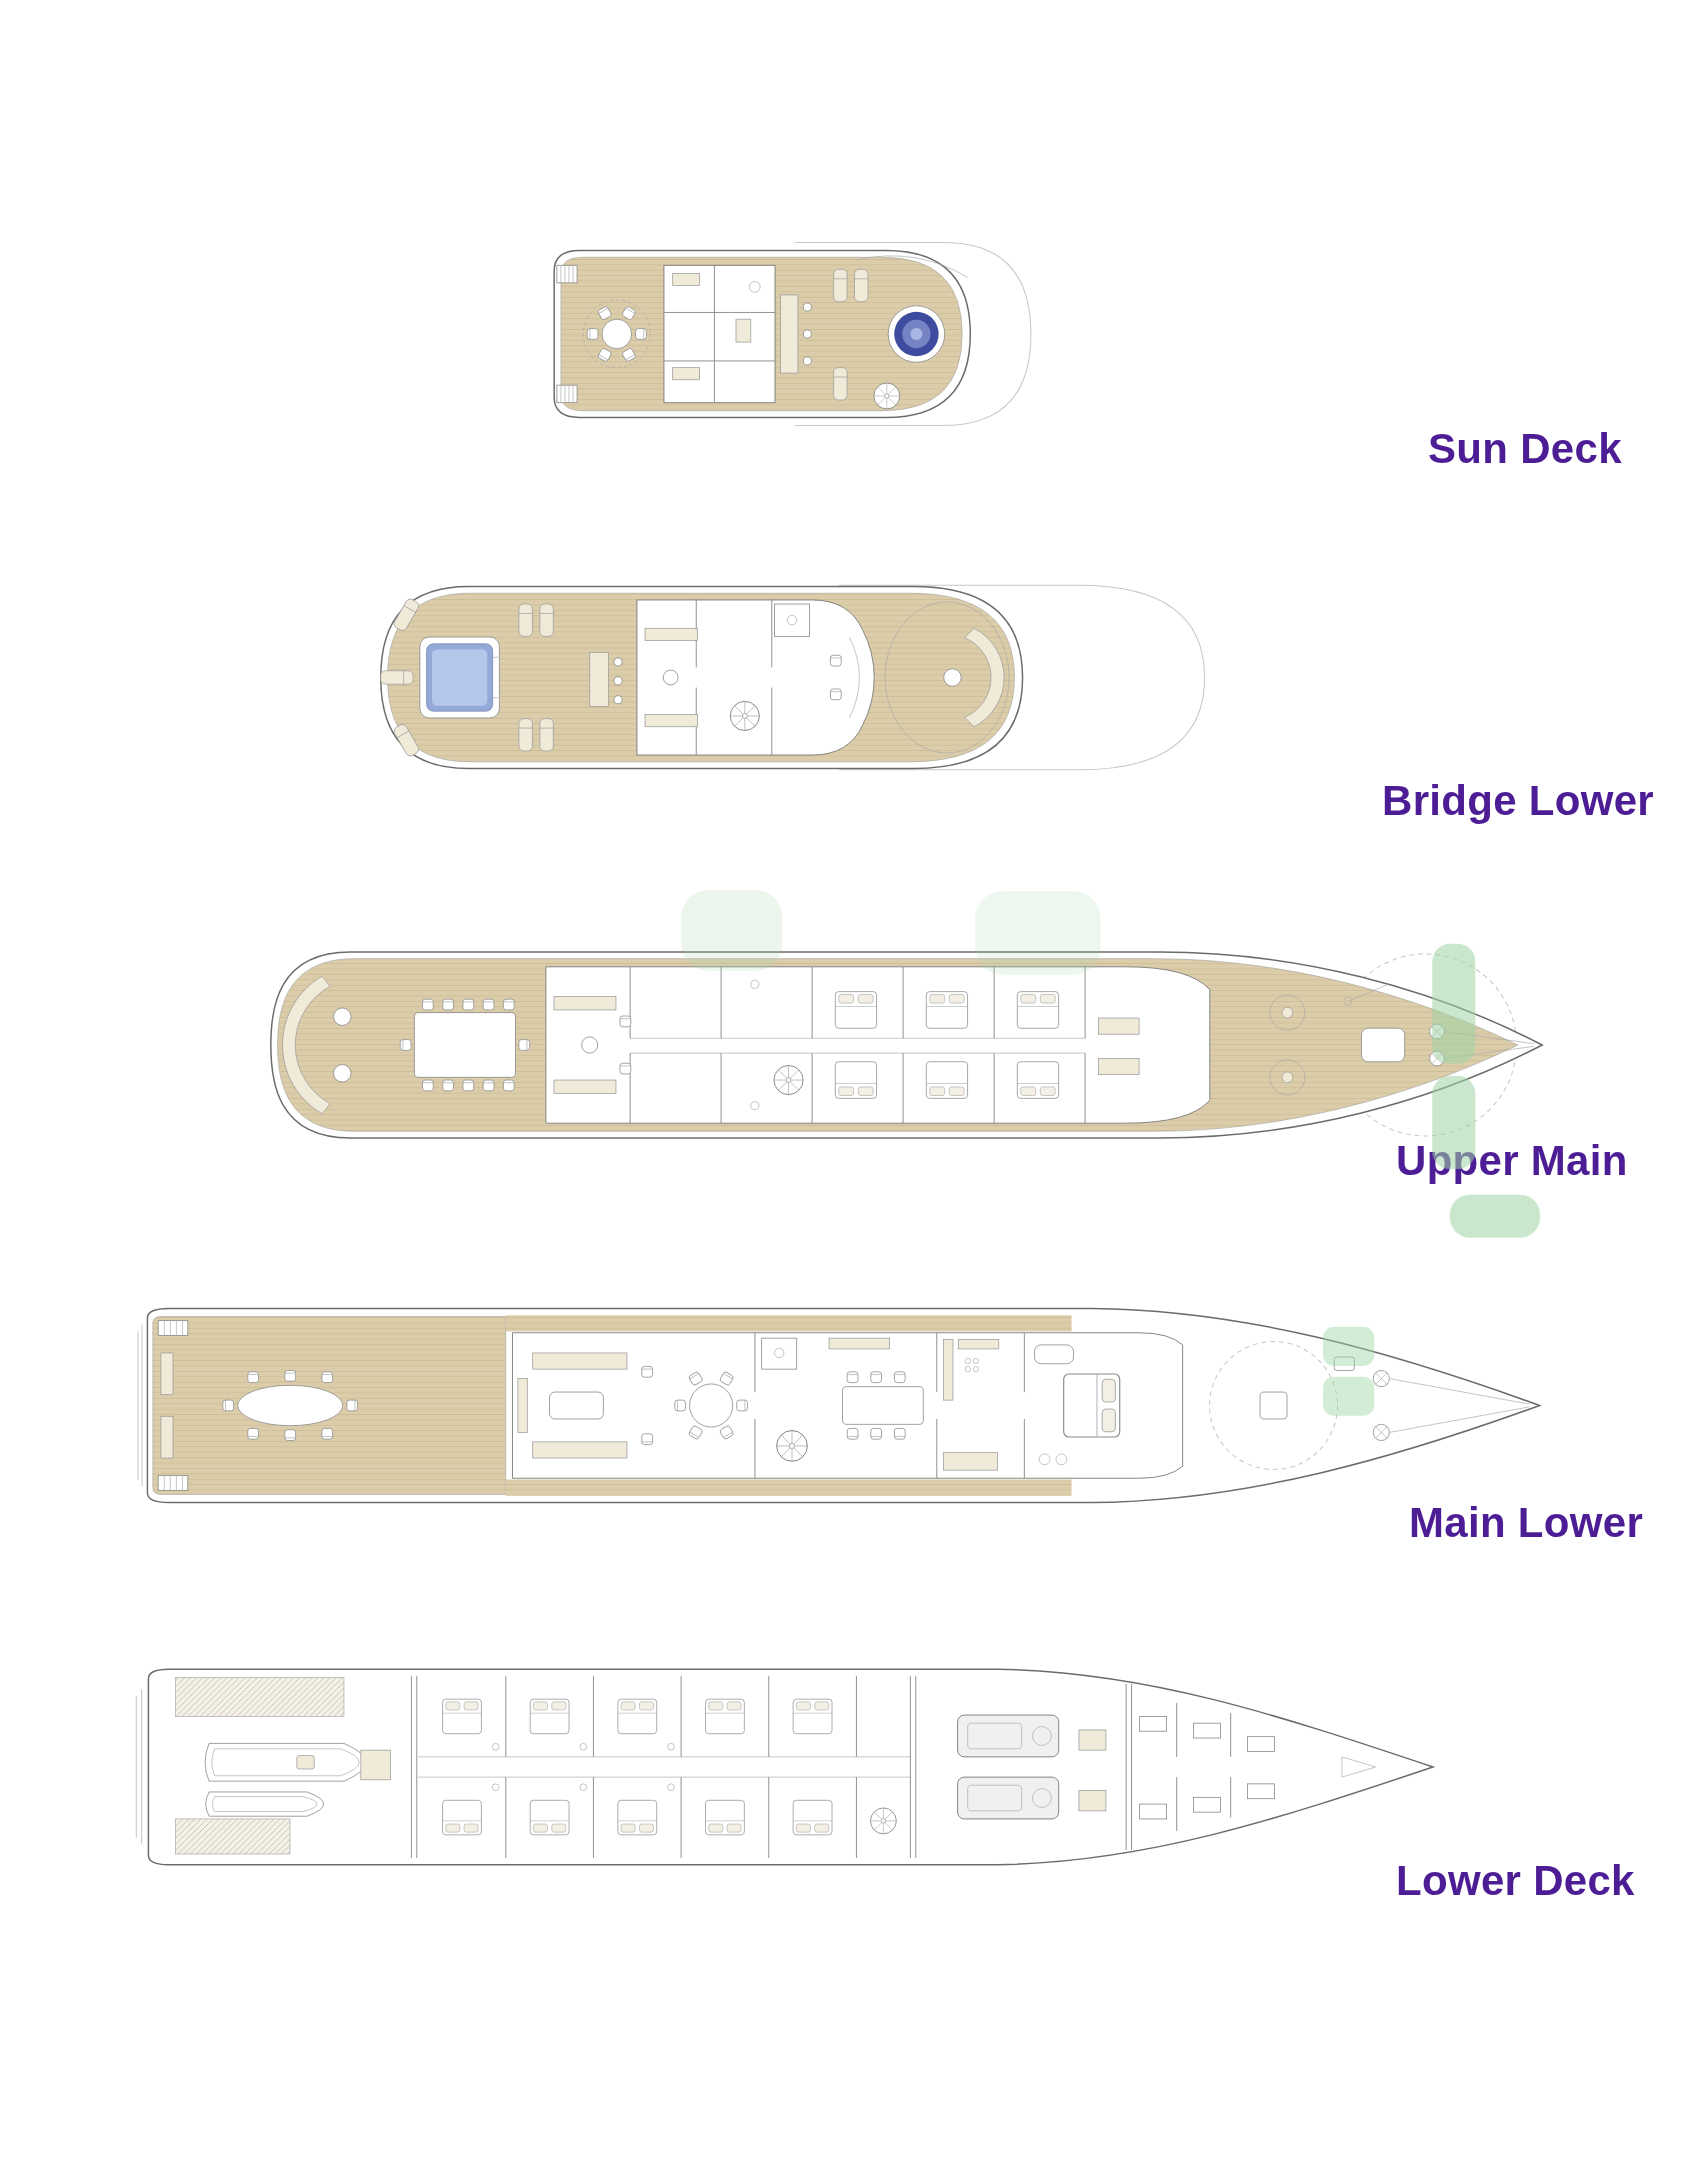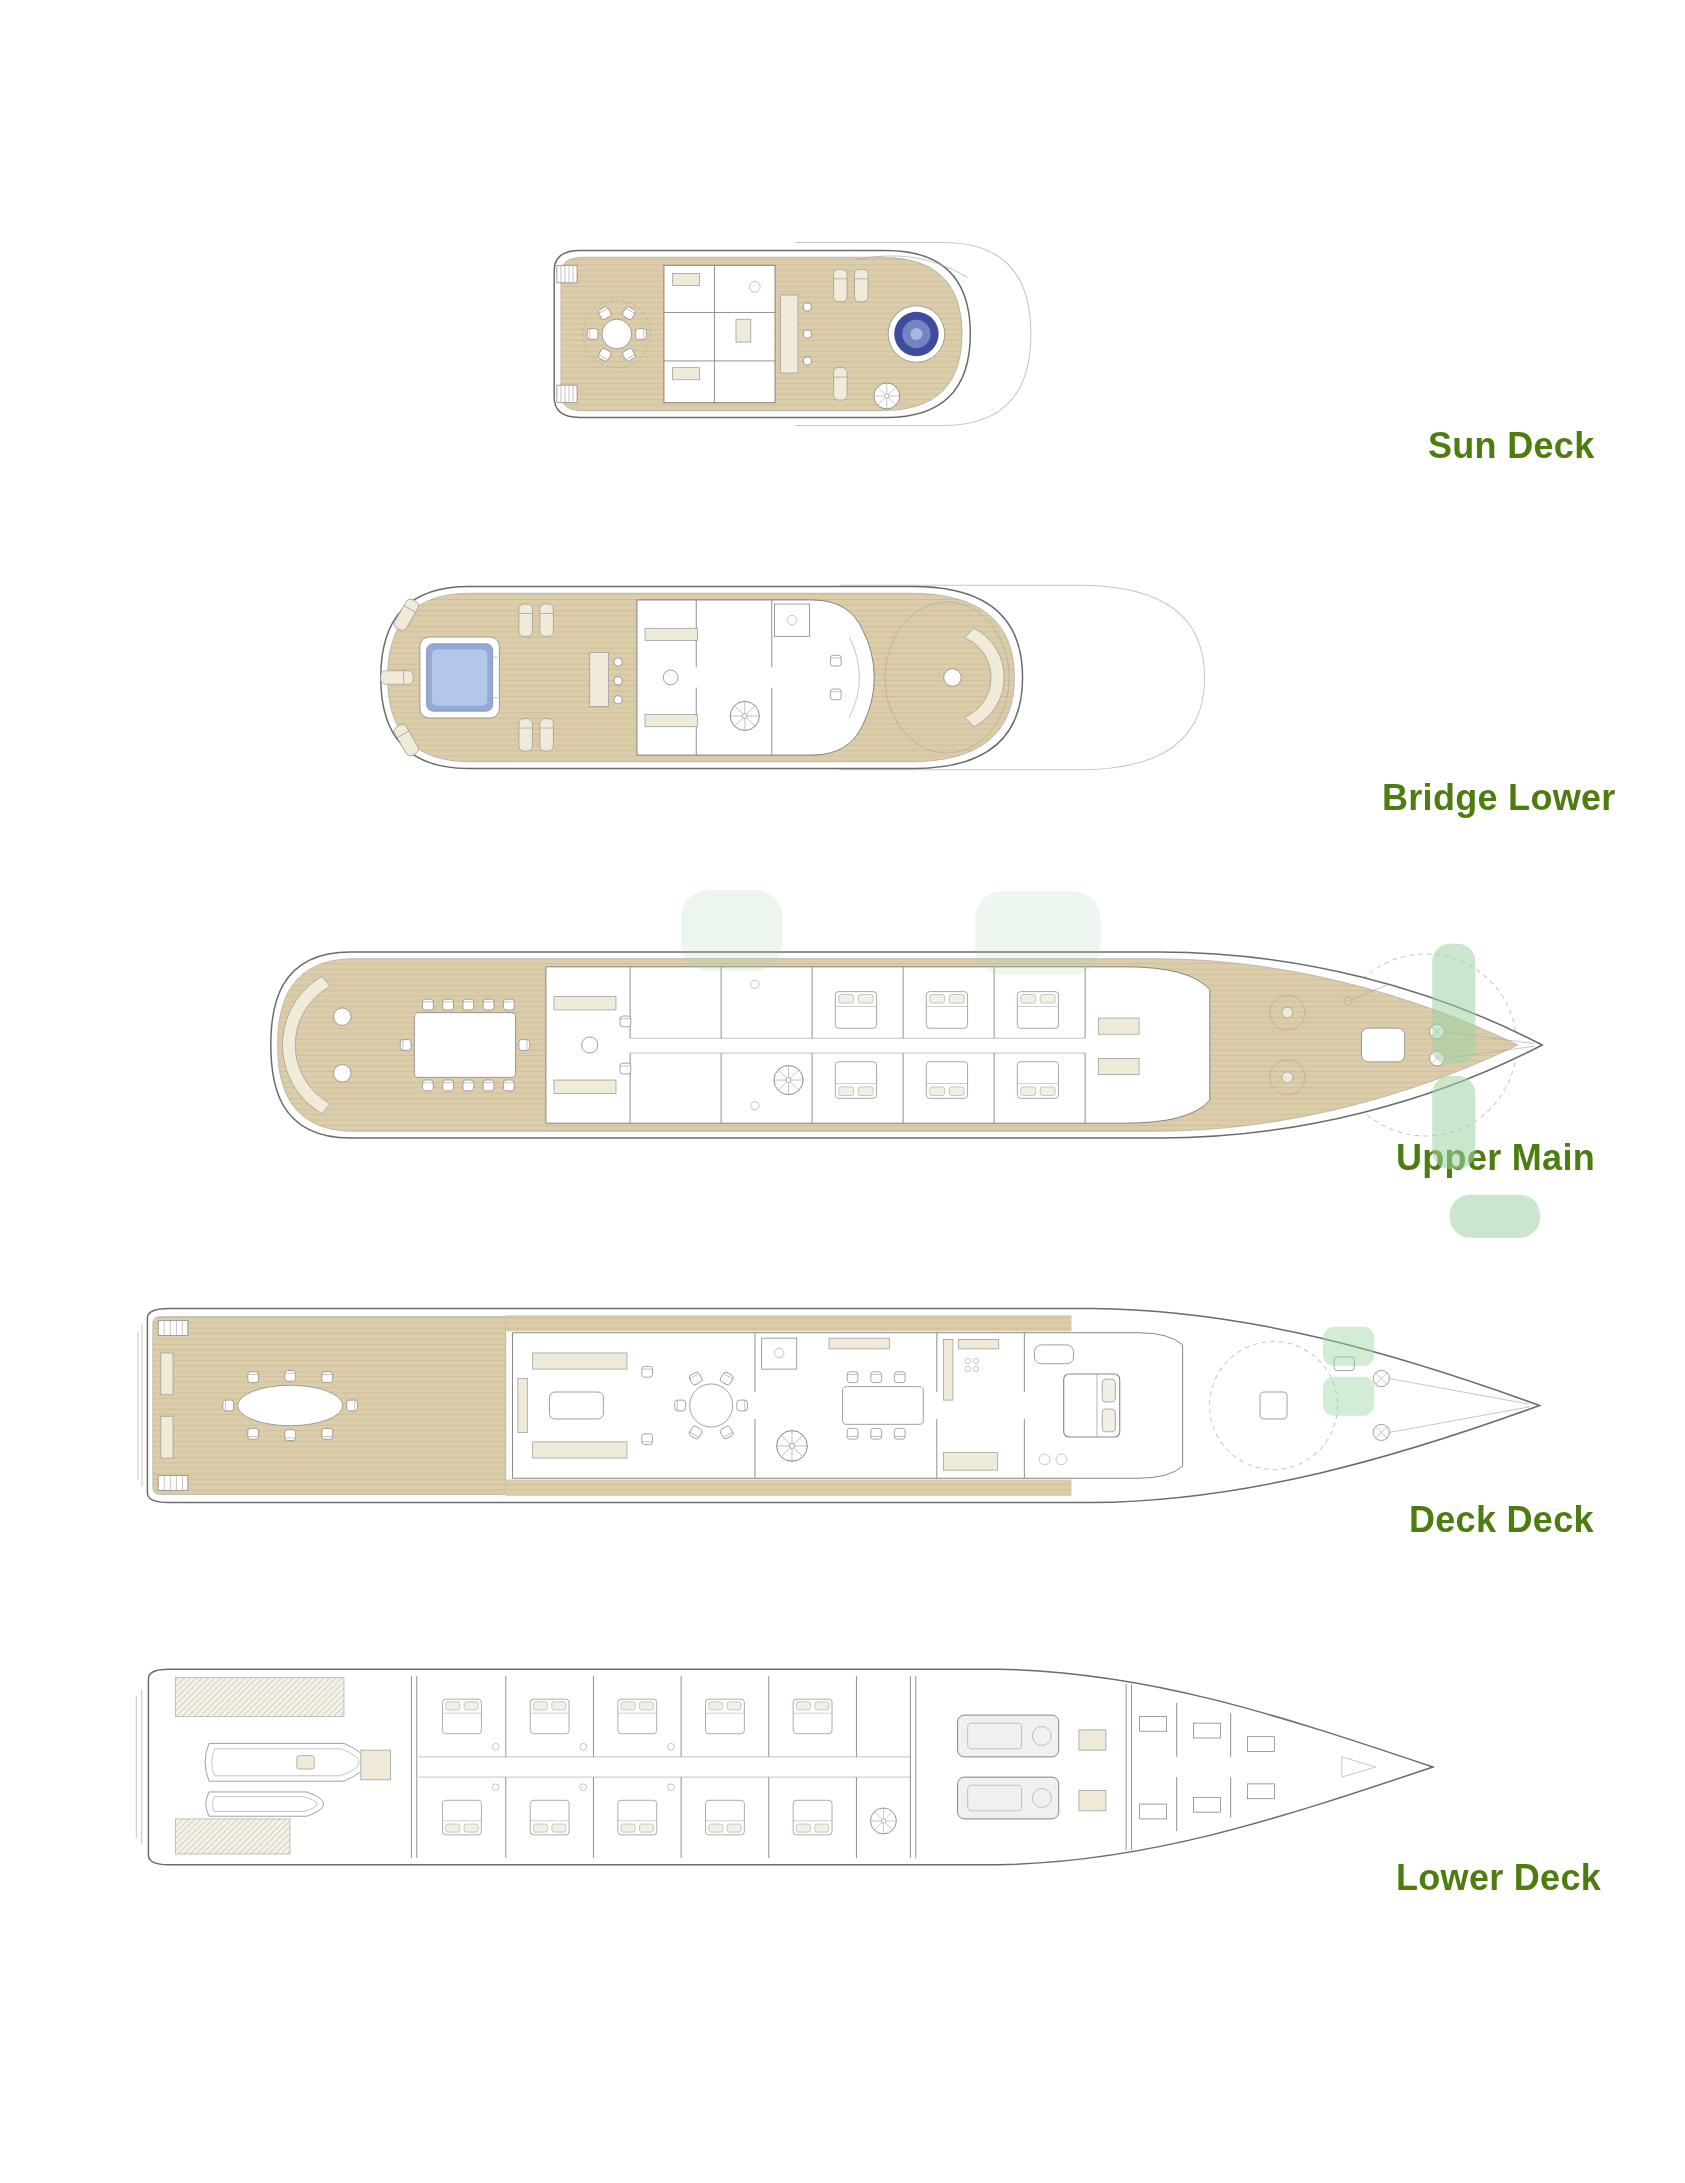--- a/index.html
+++ b/index.html
@@ -8,23 +8,23 @@
     width:1686px;
     height:2183px;
     background:#ffffff;
     overflow:hidden;
     font-family:"Liberation Sans", sans-serif;
   }
   .plan{position:absolute;}
   .deck-label{
     position:absolute;
     font-weight:700;
-    font-size:36px;
+    font-size:42px;
     letter-spacing:0.3px;
-    color:#4d7c0f;
+    color:#4c1d95;
     white-space:nowrap;
   }
   .watermark{position:absolute;left:0;top:0;pointer-events:none;}
   
   .hull{fill:#ffffff;stroke:#6b6b6b;stroke-width:2.2;}
   .teak{fill:url(#teak);stroke:#9a9a9a;stroke-width:0.8;}
   .room{fill:#ffffff;stroke:#7e7e7e;stroke-width:1.4;}
   .furn{fill:#f0ead9;stroke:#9a9a9a;stroke-width:1.1;}
   .wht{fill:#ffffff;stroke:#8a8a8a;stroke-width:1.2;}
   .thin{fill:none;stroke:#a8a8a8;stroke-width:1;}
@@ -296,21 +296,21 @@
       <circle cx="1700" cy="170" r="95" class="faint" stroke-dasharray="7 6"></circle>
       <rect x="1680" y="150" width="40" height="40" rx="6" class="wht"></rect>
       <rect x="1790" y="98" width="30" height="20" rx="4" class="wht"></rect>
       <circle cx="1860" cy="130" r="12" class="wht"></circle>
       <path class="thin" d="M1851 121 L1869 139 M1869 121 L1851 139"></path>
       <circle cx="1860" cy="210" r="12" class="wht"></circle>
       <path class="thin" d="M1851 201 L1869 219 M1869 201 L1851 219"></path>
       <path class="thin" d="M1872 130 L2080 168 M1872 210 L2080 172"></path>
     </g>
   </svg>
-  <div class="deck-label" style="left:1409px;top:1499px">Deck Deck</div>
+  <div class="deck-label" style="left:1409px;top:1499px">Main Lower</div>
 
   <svg class="plan" style="left:128px;top:1649px" width="1322" height="236" viewBox="0 0 1960 350">
     <path class="thin" d="M12 70 V280 M20 60 V290"></path>
     <path class="hull" d="M60 30 H1290 C1510 34 1700 96 1935 175 C1700 254 1510 316 1290 320 H60 Q30 320 30 306 V44 Q30 30 60 30 Z"></path>
     <g>
       <rect x="70" y="42" width="250" height="58" fill="url(#hatch)" stroke="#a8a8a8" stroke-width="1"></rect>
       <rect x="70" y="252" width="170" height="52" fill="url(#hatch)" stroke="#a8a8a8" stroke-width="1"></rect>
     </g>
     <g>
       <path class="wht" d="M120 140 H320 Q385 168 320 196 H120 Q108 168 120 140 Z"></path>

